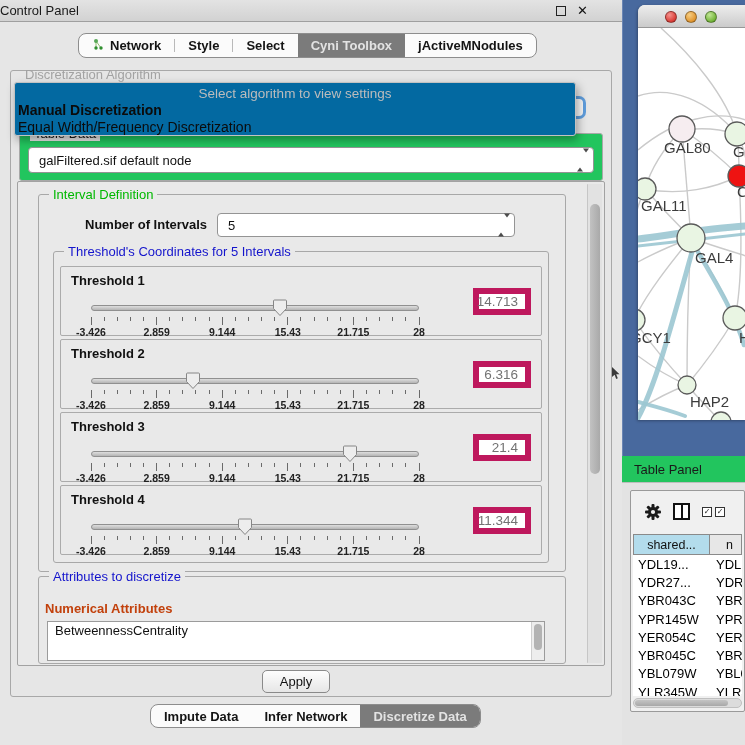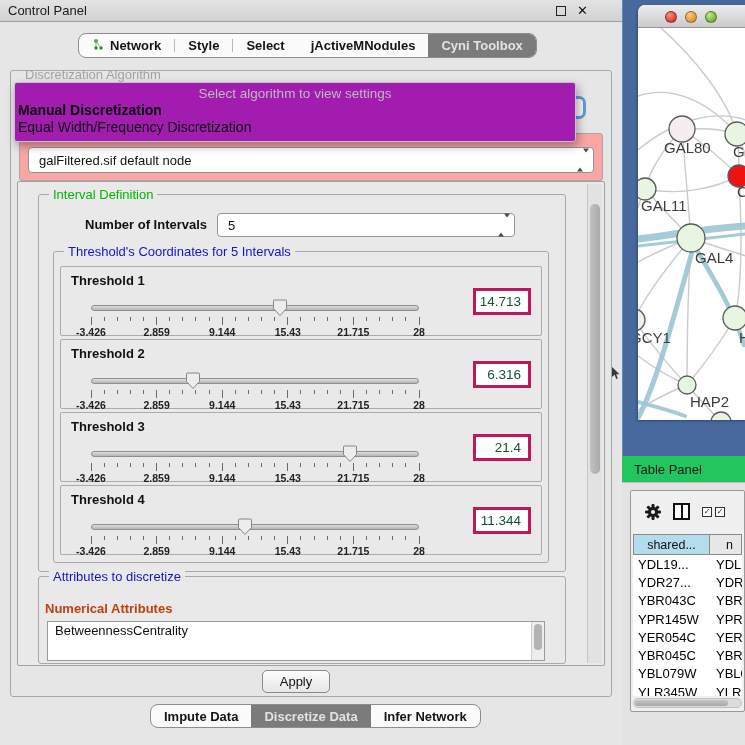--- a/index.html
+++ b/index.html
@@ -3,21 +3,21 @@
 <meta charset="utf-8">
 <style>
   * { margin:0; padding:0; box-sizing:border-box; }
   html,body { width:745px; height:745px; overflow:hidden; }
   body { font-family:"Liberation Sans","DejaVu Sans",sans-serif; background:#e6e6e6; position:relative; }
 
   
   #left { position:absolute; left:0; top:0; width:622px; height:745px; background:#e6e6e6; }
   #cp-titlebar { position:absolute; left:0; top:0; width:622px; height:22px;
     background:linear-gradient(#e3e3e3,#d2d2d2); border-bottom:1px solid #9f9f9f;
-    display:flex; align-items:center; font-size:13px; color:#1a1a1a; padding-left:8px; }
+    display:flex; align-items:center; font-size:13px; color:#1a1a1a; }
   #cp-controls { position:absolute; right:34px; top:0; height:22px; display:flex; align-items:center; gap:11px; }
   .float-ic { width:10px; height:10px; border:1.5px solid #222; background:transparent; }
   .close-ic { font-size:13px; font-weight:700; color:#111; line-height:22px; }
 
   .tabbar { position:absolute; display:flex; align-items:stretch; background:#fbfbfb;
     border:1px solid #8d8d8d; border-radius:8px; overflow:hidden; font-size:13px; font-weight:bold; color:#141414; }
   #top-tabbar { left:78px; top:33px; height:25px; }
   #bottom-tabbar { left:150px; top:704px; height:24px; }
   .tab { display:flex; align-items:center; gap:5px; padding:0 13px; white-space:nowrap; cursor:default; }
   .tab.sel { background:#7b7b7b; color:#e3e3e3; }
@@ -26,21 +26,21 @@
   .groupbox { position:absolute; border:1px solid #a8a8a8; border-radius:3px; }
   .legend { position:absolute; top:-8px; left:10px; background:#e6e6e6; padding:0 4px; font-size:13px; line-height:15px;text-align:center; }
   .legend.green { color:#00b800; }
   .legend.blue  { color:#1414cc; }
   .legend.dark  { color:#3a3a3a; }
 
   #outer-group { left:10px; top:70px; width:602px; height:627px; }
   #discretization-legend { position:absolute; left:22px; top:67px; z-index:60;
      font-size:13px; color:#a2a2a2; padding:0 3px; pointer-events:none; }
 
-  #table-data-group { left:8px; top:62px; width:584px; height:48px; background:#fca5a5; }
+  #table-data-group { left:8px; top:62px; width:584px; height:48px; background:#22c55e; }
   .combobox { position:absolute; background:#fff; border:1px solid #949494; border-radius:4px;
      font-size:13px; color:#111; display:flex; align-items:center; padding-left:10px; }
   .spinner { position:absolute; right:9px; top:50%; transform:translateY(-50%); width:7px; }
   .tri-up { width:0; height:0; border-left:3.5px solid transparent; border-right:3.5px solid transparent;
      border-bottom:4px solid #4c4c4c; margin-bottom:2px; }
   .tri-dn { width:0; height:0; border-left:3.5px solid transparent; border-right:3.5px solid transparent;
      border-top:4px solid #4c4c4c; }
 
   #content-panel { left:6px; top:110px; width:588px; height:485px; border:1px solid #a2a2a2;
      background:#e9e9e9; border-radius:2px; }
@@ -64,38 +64,38 @@
   .track { position:absolute; left:0; right:0; top:8px; height:6px; border:1px solid #909090;
      border-radius:4px; background:linear-gradient(#dedede,#b4b4b4); }
   .thumb { position:absolute; top:2px; width:16px; height:18px; }
   .ticks { position:absolute; left:0; right:0; top:20px; height:10px; }
   .tick { position:absolute; top:0; width:1px; background:#6a6a6a; }
   .tick.major { height:8px; } .tick.minor { height:4px; }
   .scale-labels { position:absolute; left:0; right:0; top:29px; height:12px; font-size:10.5px;
      font-weight:bold; color:#222; }
   .scale-lab { position:absolute; transform:translateX(-50%); white-space:nowrap; }
   .value-box { position:absolute; right:10px; top:21px; width:58px; height:27px; background:#fff;
-     border:3px solid #be185d; font-size:13.5px; color:#14532d; display:flex; align-items:center;
+     border:6px solid #be185d; font-size:13.5px; color:#737373; display:flex; align-items:center;
      justify-content:flex-end; padding-right:7px; }
 
   #attr-group { left:20px; top:394px; width:528px; height:88px; }
   #num-attr-header { position:absolute; left:6px; top:24px; font-size:13px; font-weight:bold; color:#c2410c; }
   #attr-list { position:absolute; left:8px; top:44px; width:498px; height:40px; background:#fff;
      border:1px solid #9b9b9b; overflow:hidden; font-size:13px; color:#111; }
   .attr-item { padding-left:7px; line-height:18px; white-space:nowrap; }
   #attr-scrollbar { position:absolute; right:0; top:0; bottom:0; width:13px; background:#ededed;
      border-left:1px solid #cfcfcf; }
   #attr-scroll-thumb { position:absolute; left:2px; top:2px; width:8px; height:26px; background:#b3b3b3; border-radius:5px; }
 
   #apply-button { position:absolute; left:262px; top:670px; width:68px; height:23px;
      background:linear-gradient(#fdfdfd,#e6e6e6); border:1px solid #8a8a8a; border-radius:5px;
      font-size:13px; color:#111; display:flex; align-items:center; justify-content:center; }
 
   
-  #algo-popup { position:absolute; left:14px; top:82px; width:562px; height:60px; background:#a21caf;
+  #algo-popup { position:absolute; left:14px; top:82px; width:562px; height:54px; background:#0369a1;
      border:1px solid #c2c2c2; border-radius:3px; box-shadow:2px 4px 10px rgba(0,0,0,0.35); z-index:50; }
   #algo-hint { position:absolute; left:0; right:0; top:3px; text-align:center; font-size:13.5px; color:#bcbcbc; }
   .algo-opt { position:absolute; left:3px; font-size:14px; color:#0b0b0b; white-space:nowrap; }
   .algo-opt.b { font-weight:bold; }
   #focus-ring { position:absolute; left:568px; top:96px; width:18px; height:23px; border:3px solid #5f9ddc;
      border-radius:7px; background:#f6f6f6; z-index:40; }
 
   
   #cursor { position:absolute; left:612px; top:367px; z-index:70; }
 
@@ -167,25 +167,25 @@
         <span>Network</span>
       </div>
       <div class="tab-sep"></div>
       <div class="tab">
         <span>Style</span>
       </div>
       <div class="tab-sep"></div>
       <div class="tab">
         <span>Select</span>
       </div>
+      <div class="tab sel">
+        <span>Cyni Toolbox</span>
+      </div>
       <div class="tab">
         <span>jActiveMNodules</span>
-      </div>
-      <div class="tab sel">
-        <span>Cyni Toolbox</span>
       </div>
     </div>
 
   <div class="groupbox" id="outer-group">
 
     <div class="groupbox" id="table-data-group">
       <span class="legend dark" style="background:#e6e6e6; color:#1a1a1a;">Table Data</span>
       <div class="combobox" style="left:8px; top:13px; width:566px; height:26px;">
         <span>galFiltered.sif default node</span>
         <span class="spinner"><span class="tri-up"></span><span class="tri-dn"></span></span>
@@ -423,25 +423,25 @@
         <div class="algo-opt" style="top: 36px;">Equal Width/Frequency Discretization</div>
       </div>
   </div>
 
   <div id="apply-button">Apply</div>
 
   <div id="bottom-tabbar" class="tabbar">
       <div class="tab">
         <span>Impute Data</span>
       </div>
+      <div class="tab">
+        <span>Infer Network</span>
+      </div>
       <div class="tab sel">
         <span>Discretize Data</span>
-      </div>
-      <div class="tab">
-        <span>Infer Network</span>
       </div>
     </div>
 </div>
 
 <svg id="cursor" width="9" height="13" viewBox="0 0 9 13">
   <polygon points="0,0 0,10 2.6,7.8 4.2,12 5.8,11.3 4.2,7.3 7.5,7.3" fill="#3a3a3a"></polygon>
 </svg>
 
 <div id="right">
   <div id="desktop">

